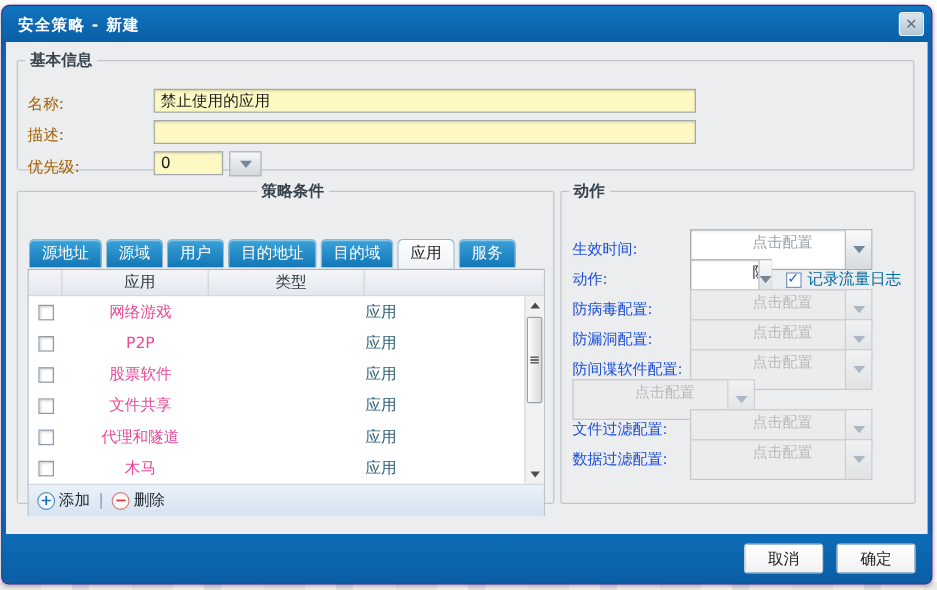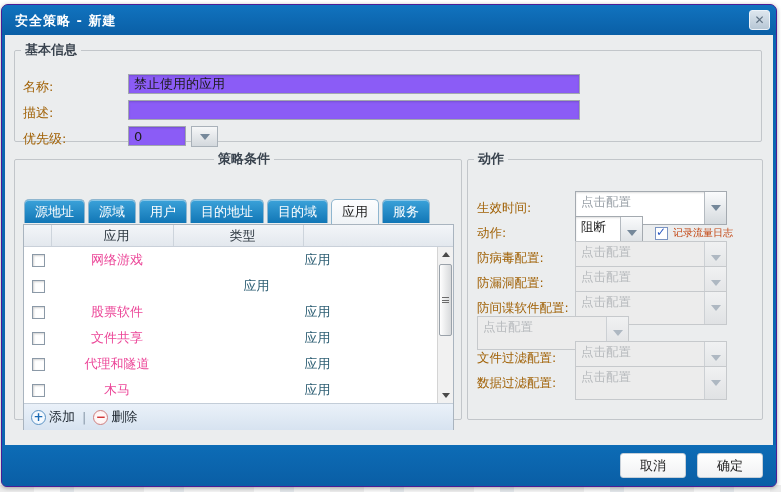--- a/index.html
+++ b/index.html
@@ -25,21 +25,21 @@
   .content { position:absolute; left:3px; right:3px; top:30px; height:412px; background:#ebedee; }
 
   
   fieldset.fs { position:absolute; border:1px solid #c2c6ca; border-radius:2px; }
   fieldset.fs legend { margin-left:6px; padding:0 4px; font-size:13px; font-weight:bold; color:#39434e; }
   .fs-basic { left:9px;  top:6px;   width:748px; height:101px; }
   .fs-cond  { left:9px;  top:115px; width:448px; height:270px;text-align:center; }
   .fs-act   { left:462px; top:115px; width:296px; height:270px; }
 
   .lbl { position:absolute; font-size:13px; color:#a16207; }
-  input.txt { position:absolute; height:20px; border:1px solid #a2a8ae; background:#8b5cf6;
+  input.txt { position:absolute; height:20px; border:1px solid #a2a8ae; background:#fef9c3;
     box-shadow:inset 0 1px 2px rgba(0,0,0,.15); font-size:13px; color:#1c1c1c; padding:0 5px;
     font-family:"DejaVu Sans","Liberation Sans",sans-serif; }
   .combo-arrow-btn { position:absolute; width:27px; height:21px;
     background:linear-gradient(#f6f7f8,#d3d8dd); border:1px solid #a9b1b9; display:flex; align-items:center; justify-content:center; cursor:pointer; }
   i.arr { width:0; height:0; border-left:5px solid transparent; border-right:5px solid transparent; border-top:6px solid #75889a; }
 
   
   .tabs { position:absolute; left:9px; top:31px; display:flex; gap:3px; }
   .tab { height:24px; line-height:23px; padding:0 10px; font-size:13px; font-weight:normal; color:#fff;
     background:linear-gradient(#3ba2d9,#1176b6); border:1px solid #8fb6cf; border-bottom:none;
@@ -78,36 +78,36 @@
     background:linear-gradient(#eaf1f9,#d7e3f0); padding-left:7px; gap:7px; font-size:13px; color:#1e2730; }
   .tool { display:flex; align-items:center; gap:3px; cursor:pointer; }
   .icon-circle { width:15px; height:15px; border-radius:50%; font-size:12px; font-weight:bold;
     display:flex; align-items:center; justify-content:center; line-height:1; }
   .add-ic { border:1px solid #5b93c4; color:#1a6ab5; background:radial-gradient(#ffffff,#e8f2fc); }
   .del-ic { border:1px solid #cf8080; color:#d03030; background:radial-gradient(#ffffff,#fdecec); }
   .tsep { color:#8a9aaa; }
 
   
   .arow { position:absolute; left:9px; right:7px; height:22px; display:flex; align-items:center; }
-  .albl { width:98px; flex-shrink:0; font-size:12.5px; color:#a16207; }
+  .albl { width:98px; flex-shrink:0; font-size:12.5px; color:#1d4ed8; }
   .combo { display:flex; width:152px; height:34px; border:1px solid #a4aab0; background:#fff;
-    box-shadow:inset 0 1px 2px rgba(0,0,0,.13); cursor:pointer; }
+    box-shadow:inset 0 1px 2px rgba(0,0,0,.13); cursor:pointer;padding-left:46px; }
   .combo-sm { width:68px; }
   .combo-text { flex:1; padding:0 5px; line-height:20px; font-size:12.5px; color:#222;
     white-space:nowrap; overflow:hidden; }
   .combo.placeholder .combo-text { color:#9aa1a8; }
   .combo-btn { width:22px; background:linear-gradient(#fafbfc,#d5dade); border-left:1px solid #b4bac0;
     display:flex; align-items:center; justify-content:center; }
   .combo.disabled { background:#ececec; border-color:#c6c9cc; box-shadow:none; }
   .combo.disabled .combo-text { color:#b7babd; }
   .combo.disabled .combo-btn { background:linear-gradient(#f0f1f2,#e0e2e4); border-left-color:#ccd0d4; }
   .combo.disabled i.arr { border-top-color:#aeb8c2; }
   .cb2 { position:relative; width:13px; height:13px; margin-left:12px; border:1px solid #7a94c2; background:#fff; cursor:pointer; flex-shrink:0; }
   .cb2 .mark { position:absolute; left:0px; top:-3px; font-size:12px; font-weight:bold; color:#2b59c0; }
-  .cb2lbl { margin-left:5px; font-size:10px; color:#c2410c; white-space:nowrap; }
+  .cb2lbl { margin-left:5px; font-size:13px; color:#0369a1; white-space:nowrap; }
 
   
   .footer { position:absolute; left:0; right:0; bottom:0; height:41px;
     background:linear-gradient(#0d6cb6,#0a5ea5); border-radius:0 0 5px 5px;
     display:flex; align-items:center; justify-content:flex-end; gap:11px; padding-right:13px; }
   .btn { width:66px; height:25px; border:1px solid #c6cfd8; border-radius:3px;
     background:linear-gradient(#ffffff,#f1f2f3); font-size:13px; color:#1c1c1c; cursor:pointer;
     font-family:"DejaVu Sans","Liberation Sans",sans-serif; }
 </style>
 </head>
@@ -163,20 +163,21 @@
               <span class="cbwrap">
                   <span class="cb"></span>
                 </span>
               <span class="cell-app">网络游戏</span>
               <span class="cell-type">应用</span>
             </div>
             <div class="trow">
               <span class="cbwrap">
                   <span class="cb"></span>
                 </span>
+              <span class="cell-app">P2P</span>
               <span class="cell-type">应用</span>
             </div>
             <div class="trow">
               <span class="cbwrap">
                   <span class="cb"></span>
                 </span>
               <span class="cell-app">股票软件</span>
               <span class="cell-type">应用</span>
             </div>
             <div class="trow">

